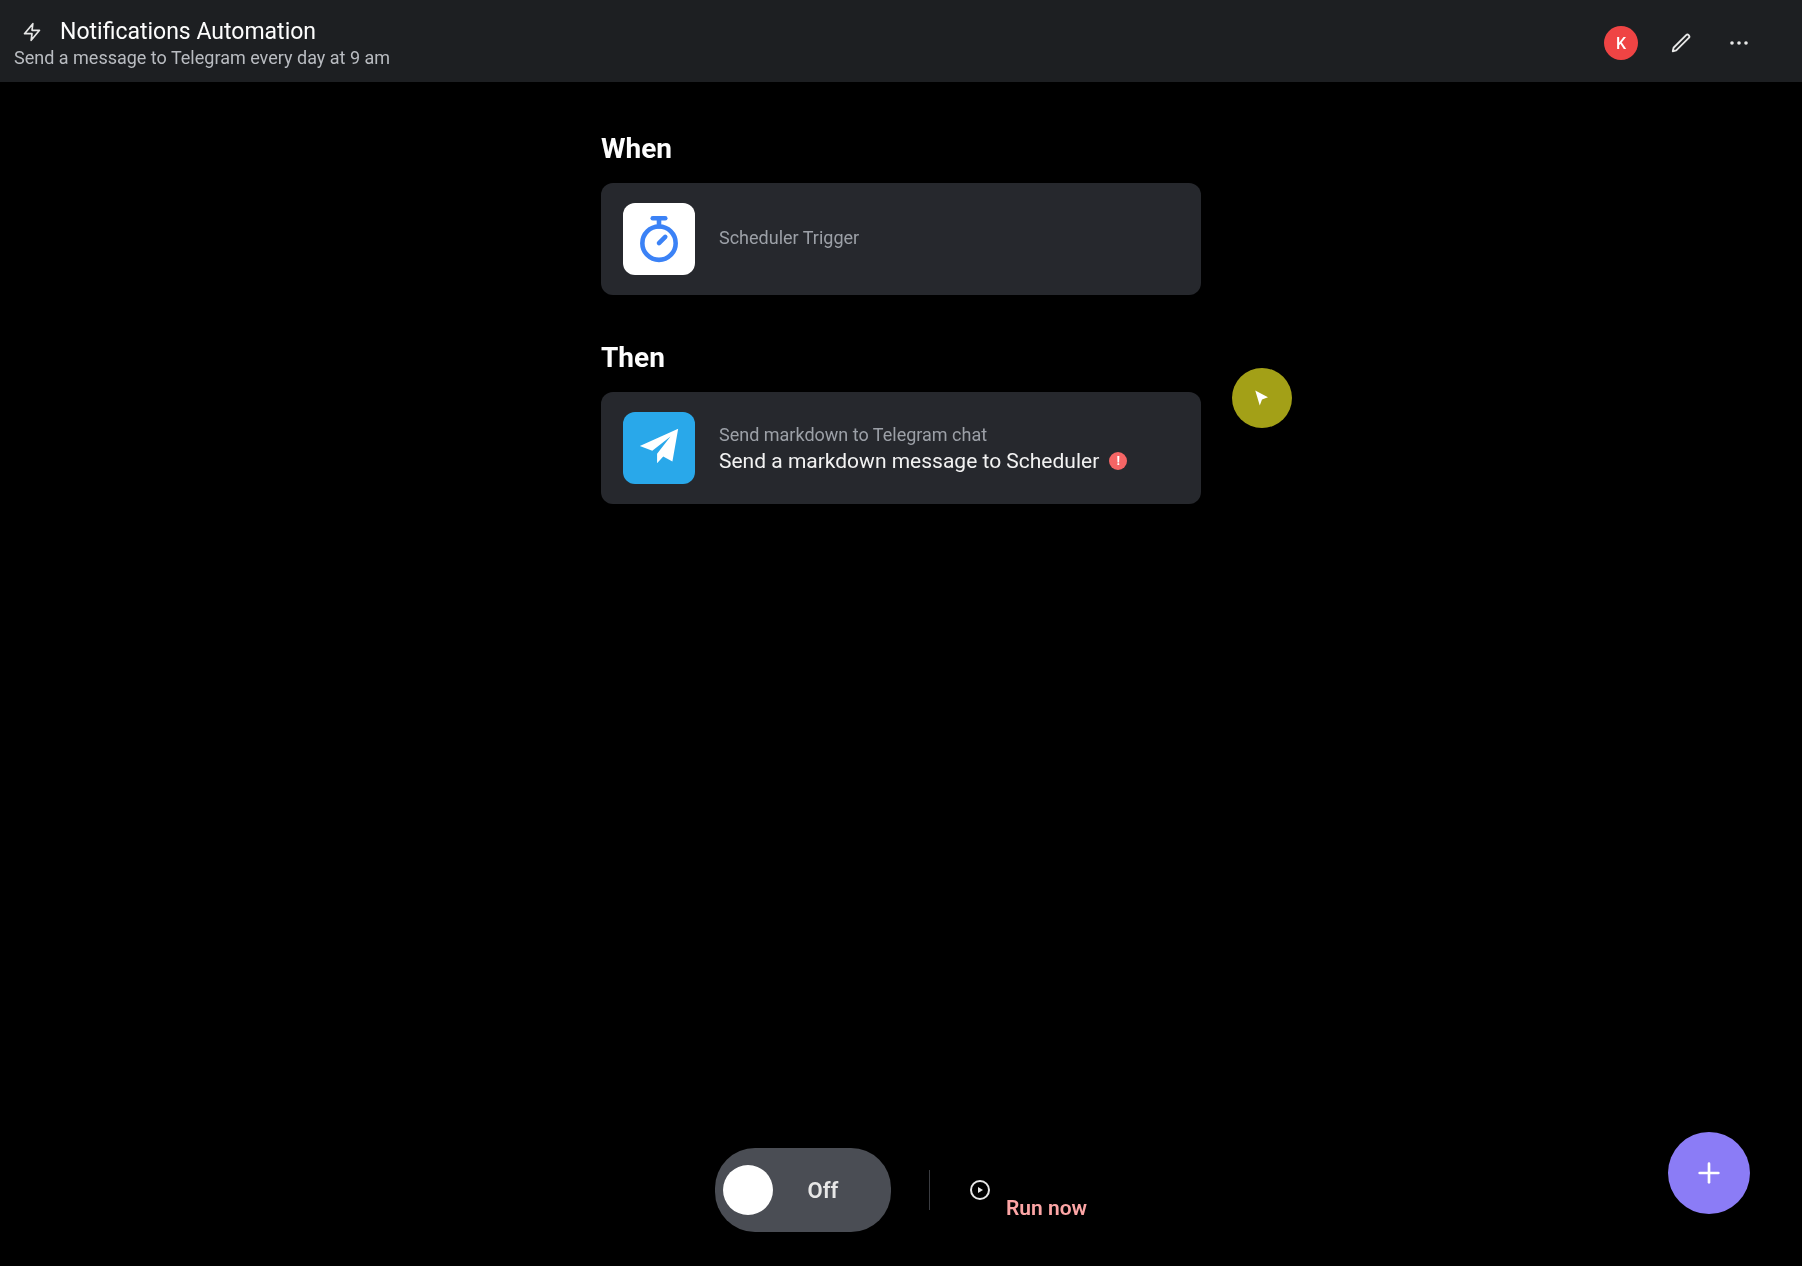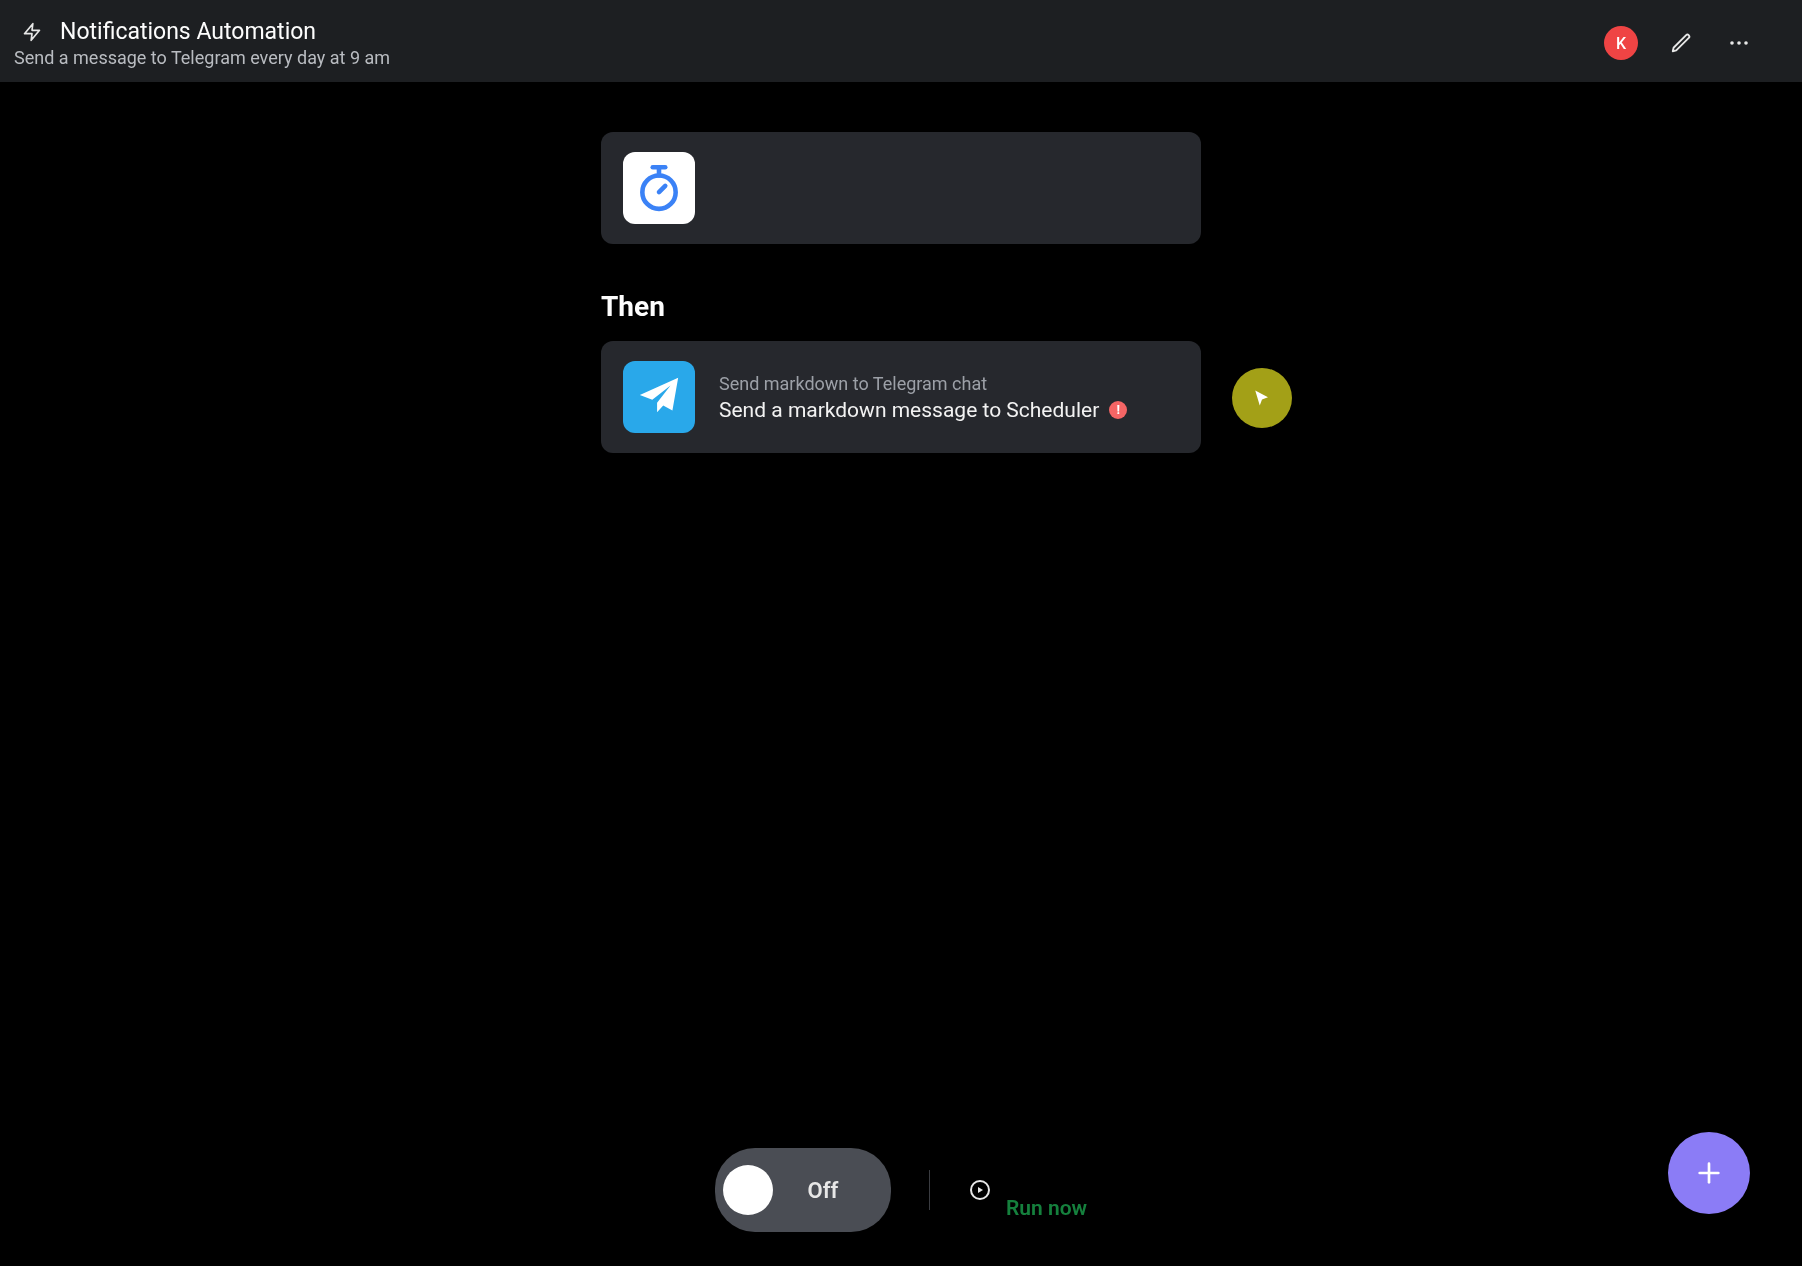--- a/index.html
+++ b/index.html
@@ -187,21 +187,21 @@
   }
   .run-now {
     display: flex;
     align-items: center;
     gap: 14px;
     cursor: pointer;
   }
   .run-now span {
     font-size: 21px;
     font-weight: 600;
-    color: #15803d;
+    color: #fca5a5;
     margin-top: 35px;
   }
 
   
   .fab {
     position: absolute;
     right: 52px;
     bottom: 52px;
     width: 82px;
     height: 82px;
@@ -257,30 +257,32 @@
           <circle cx="12" cy="12" r="1.8"></circle>
           <circle cx="19" cy="12" r="1.8"></circle>
         </svg>
     </div>
   </div>
 </div>
 
 <div class="main">
   <div class="column">
 
+    <div class="section-label">When</div>
     <div class="card">
       <div class="card-icon scheduler">
         <svg width="50" height="50" viewBox="0 0 24 24" fill="none" stroke="#3b82f6" stroke-width="2.2" stroke-linecap="round" stroke-linejoin="round">
           <circle cx="12" cy="14" r="8"></circle>
           <line x1="12" y1="14" x2="15" y2="11"></line>
           <line x1="9" y1="2" x2="15" y2="2"></line>
           <line x1="12" y1="2" x2="12" y2="6"></line>
         </svg>
       </div>
       <div class="card-body">
+        <div class="card-label">Scheduler Trigger</div>
       </div>
     </div>
 
     <div class="section-label">Then</div>
     <div class="card">
       <div class="card-icon telegram">
         <svg width="46" height="46" viewBox="0 0 24 24" fill="#fff">
           <path d="M22 2L2 11l6.5 2.4L18 6l-7 9v5l3.2-3.6L19 19 22 2z"></path>
         </svg>
       </div>

